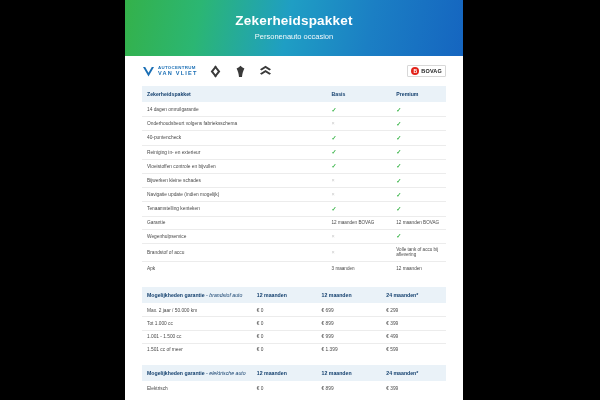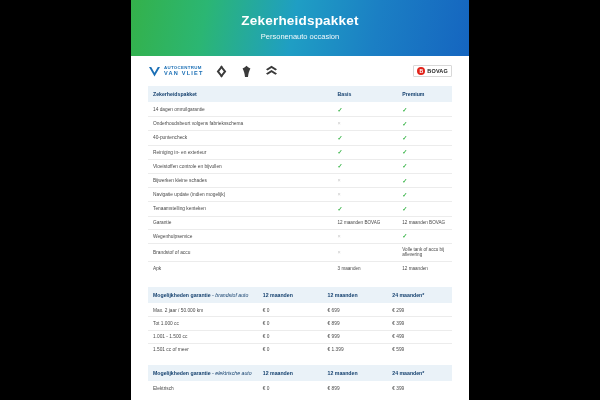--- a/index.html
+++ b/index.html
@@ -8,21 +8,21 @@
     background: #000;
   }
   body {
     width: 600px;
     height: 400px;
     overflow: hidden;
     font-family: "Liberation Sans", sans-serif;
   }
   .page {
     position: absolute;
-    left: 131px;
+    left: 125px;
     top: 0;
     width: 338px;
     height: 400px;
     background: #ffffff;
     overflow: hidden;
   }
   
   .banner {
     position: relative;
     height: 56px;

